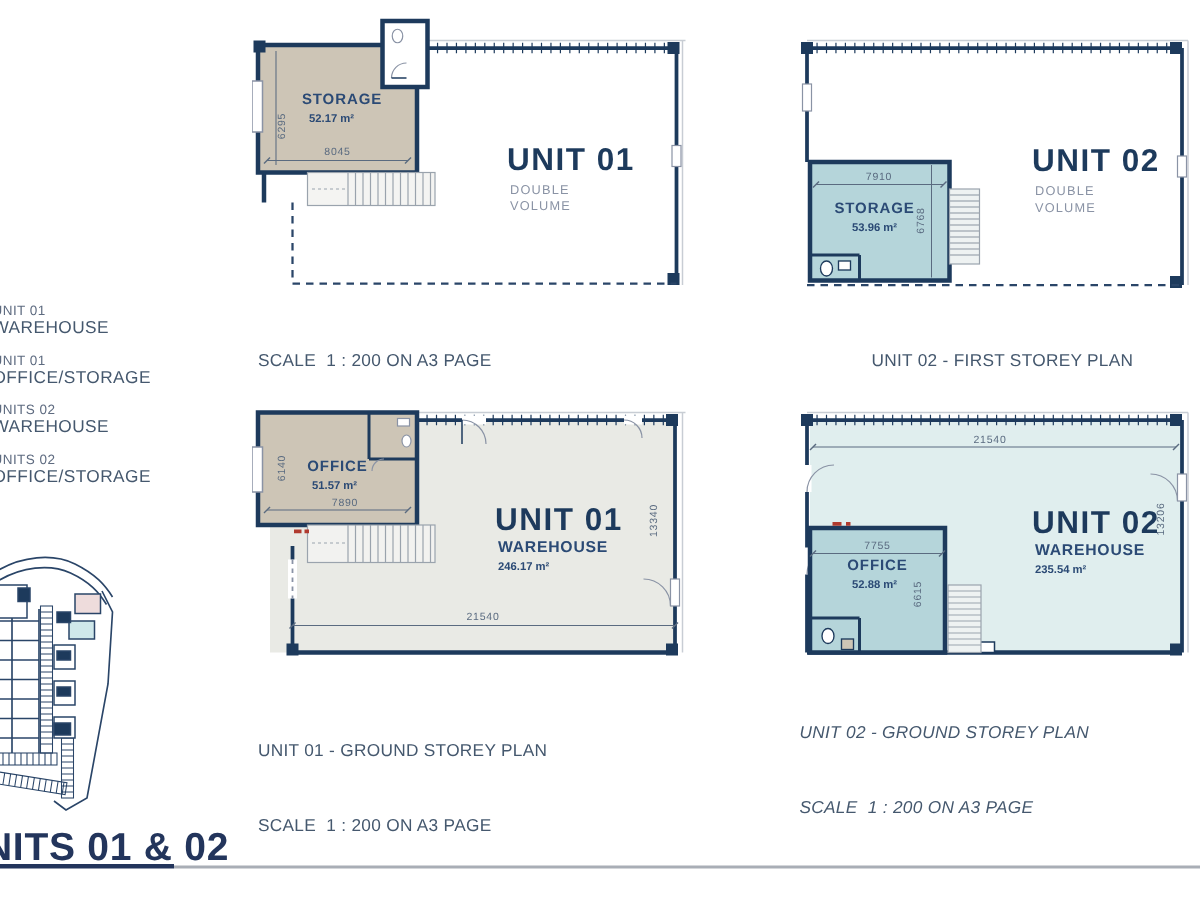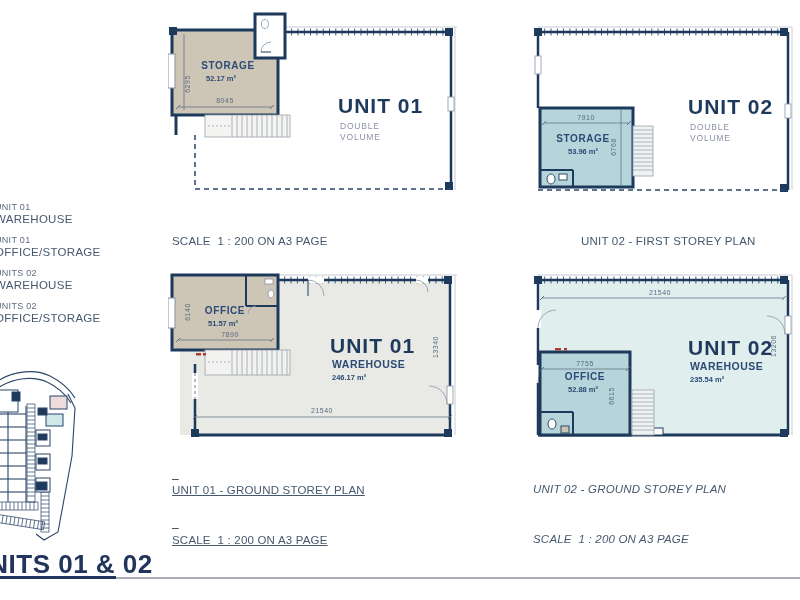--- a/index.html
+++ b/index.html
@@ -264,21 +264,21 @@
     <text class="t-dim" x="154" y="147" text-anchor="middle">21540</text>
     <text class="t-dim" x="270" y="81" text-anchor="middle" transform="rotate(-90 270 81)">13340</text>
   </g>
 
   <text class="t-room" x="57" y="48" text-anchor="middle">OFFICE</text>
   <text class="t-area" x="40" y="60">51.57 m²</text>
   <text class="t-unit" x="162" y="87">UNIT 01</text>
   <text class="t-room-med" x="164" y="102">WAREHOUSE</text>
   <text class="t-area" x="164" y="114">246.17 m²</text>
 </svg>
-<div class="caption" style="left:172px;top:449px;text-decoration:underline;">
+<div class="caption" style="left:172px;top:460px;">
   <div>UNIT 01 - GROUND STOREY PLAN</div>
   <div>SCALE  1 : 200 ON A3 PAGE</div>
 </div>
 
 <svg class="abs" style="left:528px;top:266px;" width="266" height="182" viewBox="0 0 266 182">
   <rect x="12" y="14" width="248" height="155" fill="#e0eeee"></rect>
   <g stroke="#c8cdd4" stroke-width="1" fill="none">
     <line x1="10" y1="9" x2="264" y2="9"></line>
     <line x1="264" y1="9" x2="264" y2="169"></line>
   </g>

